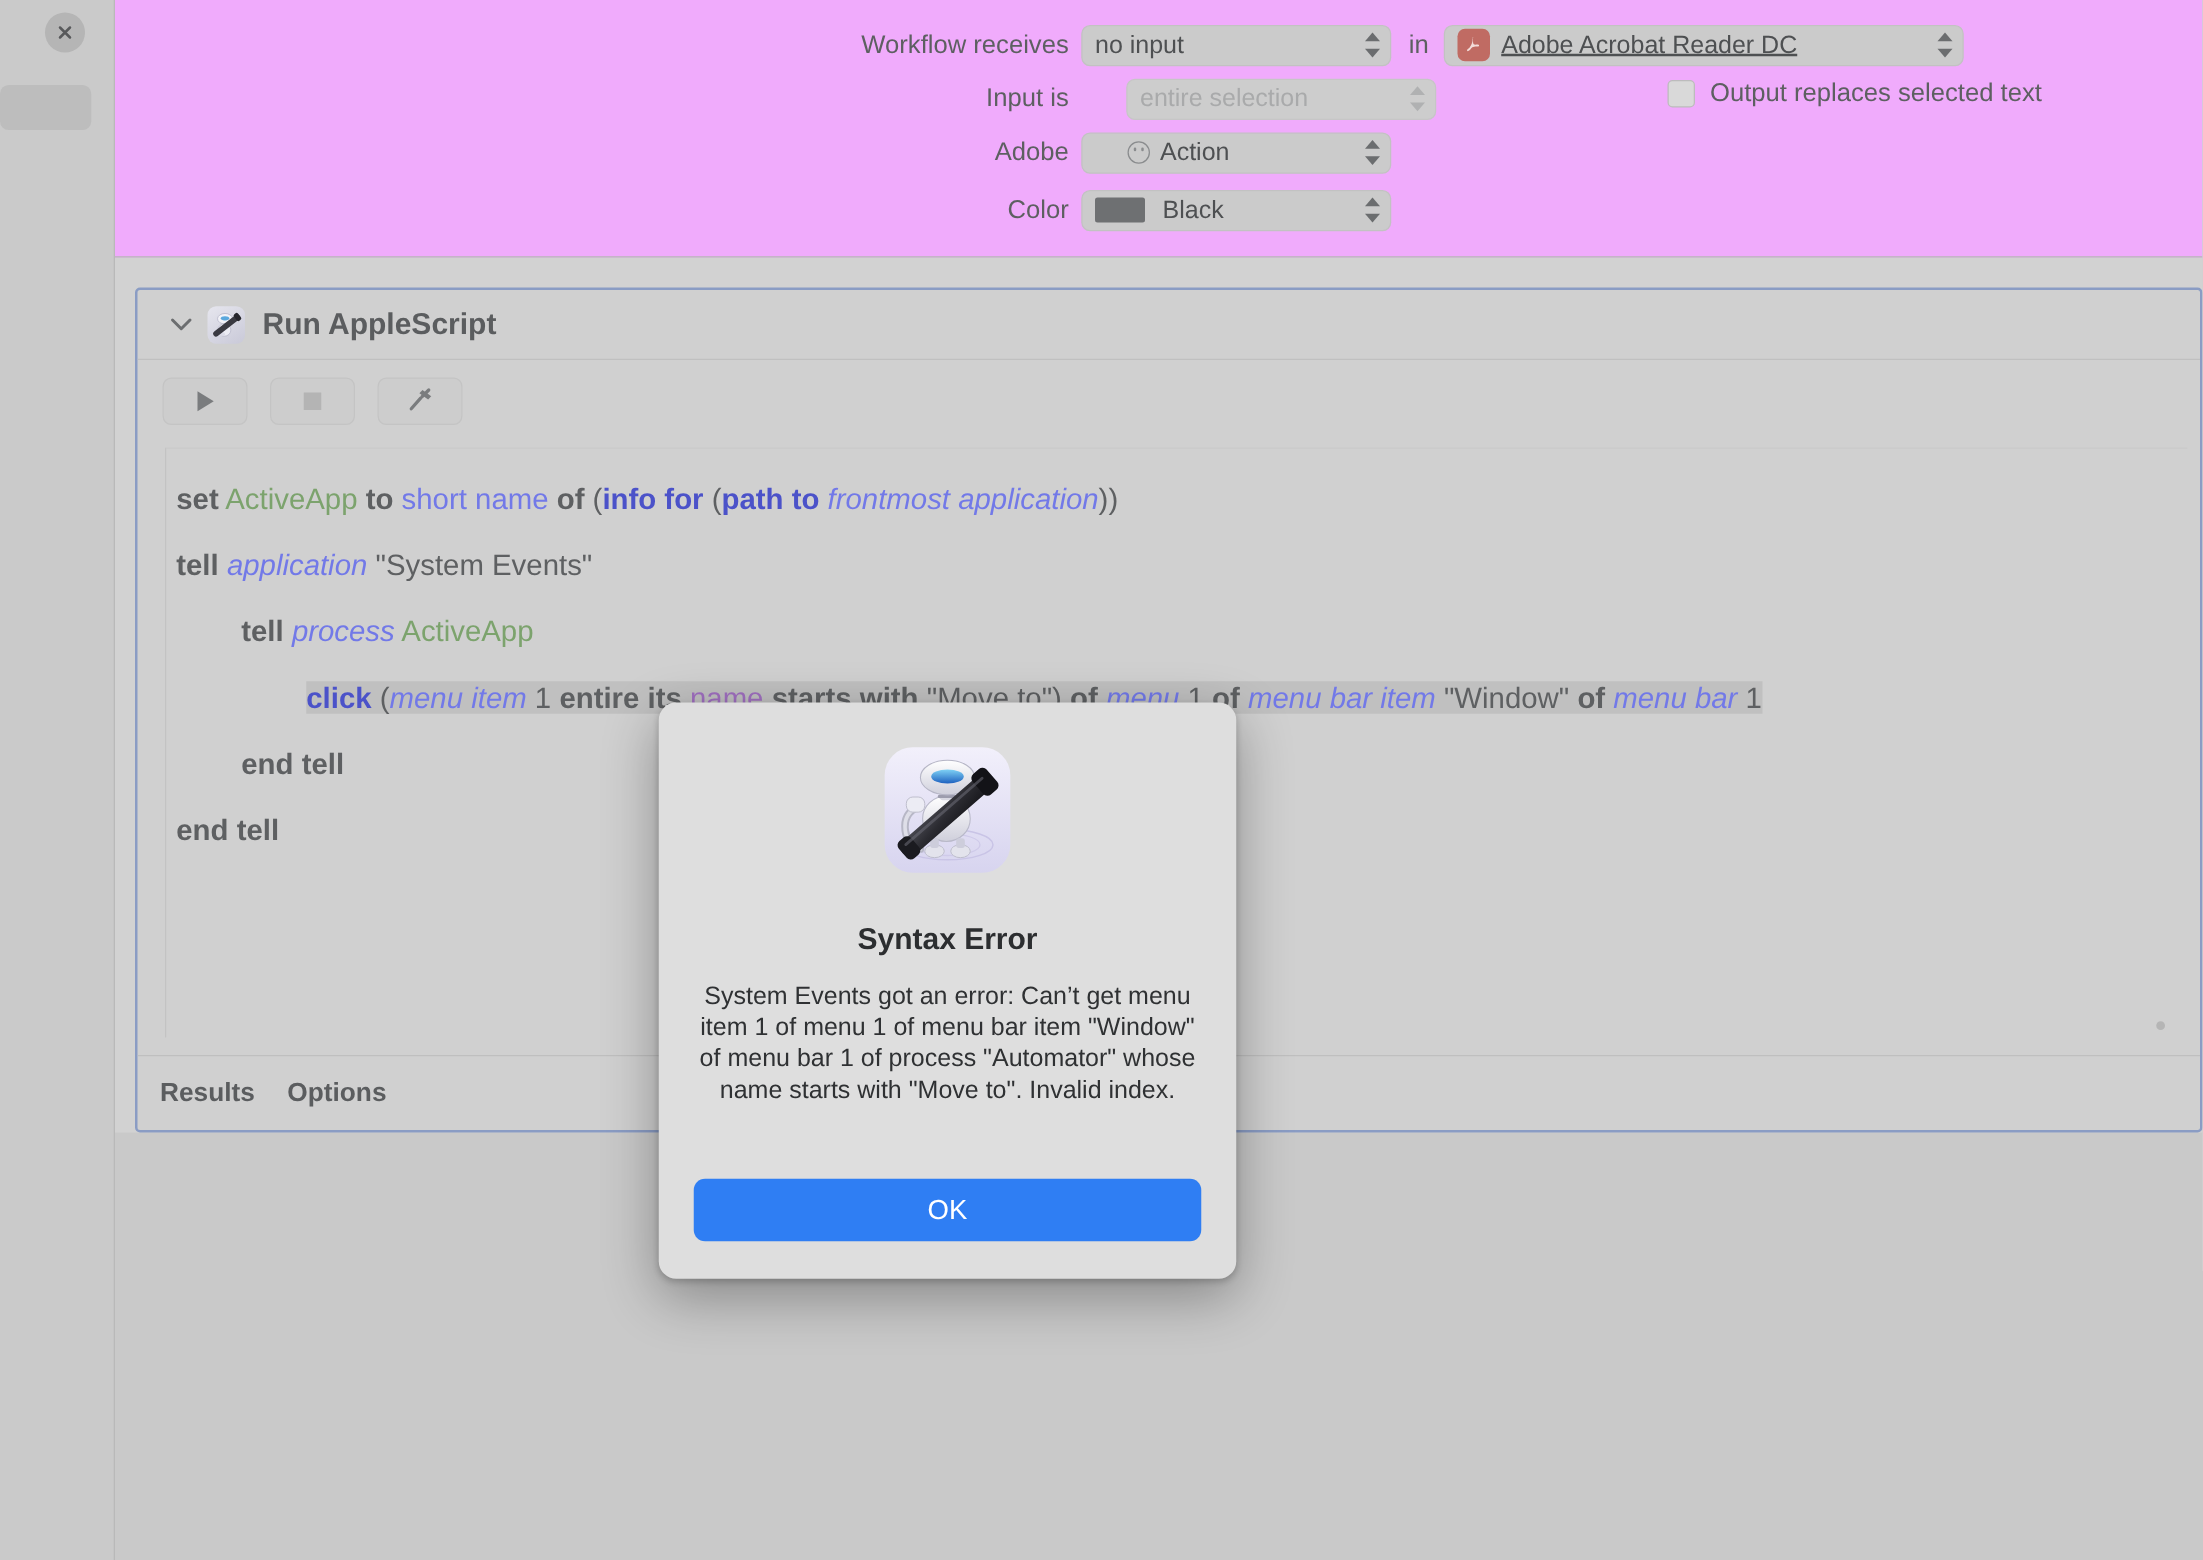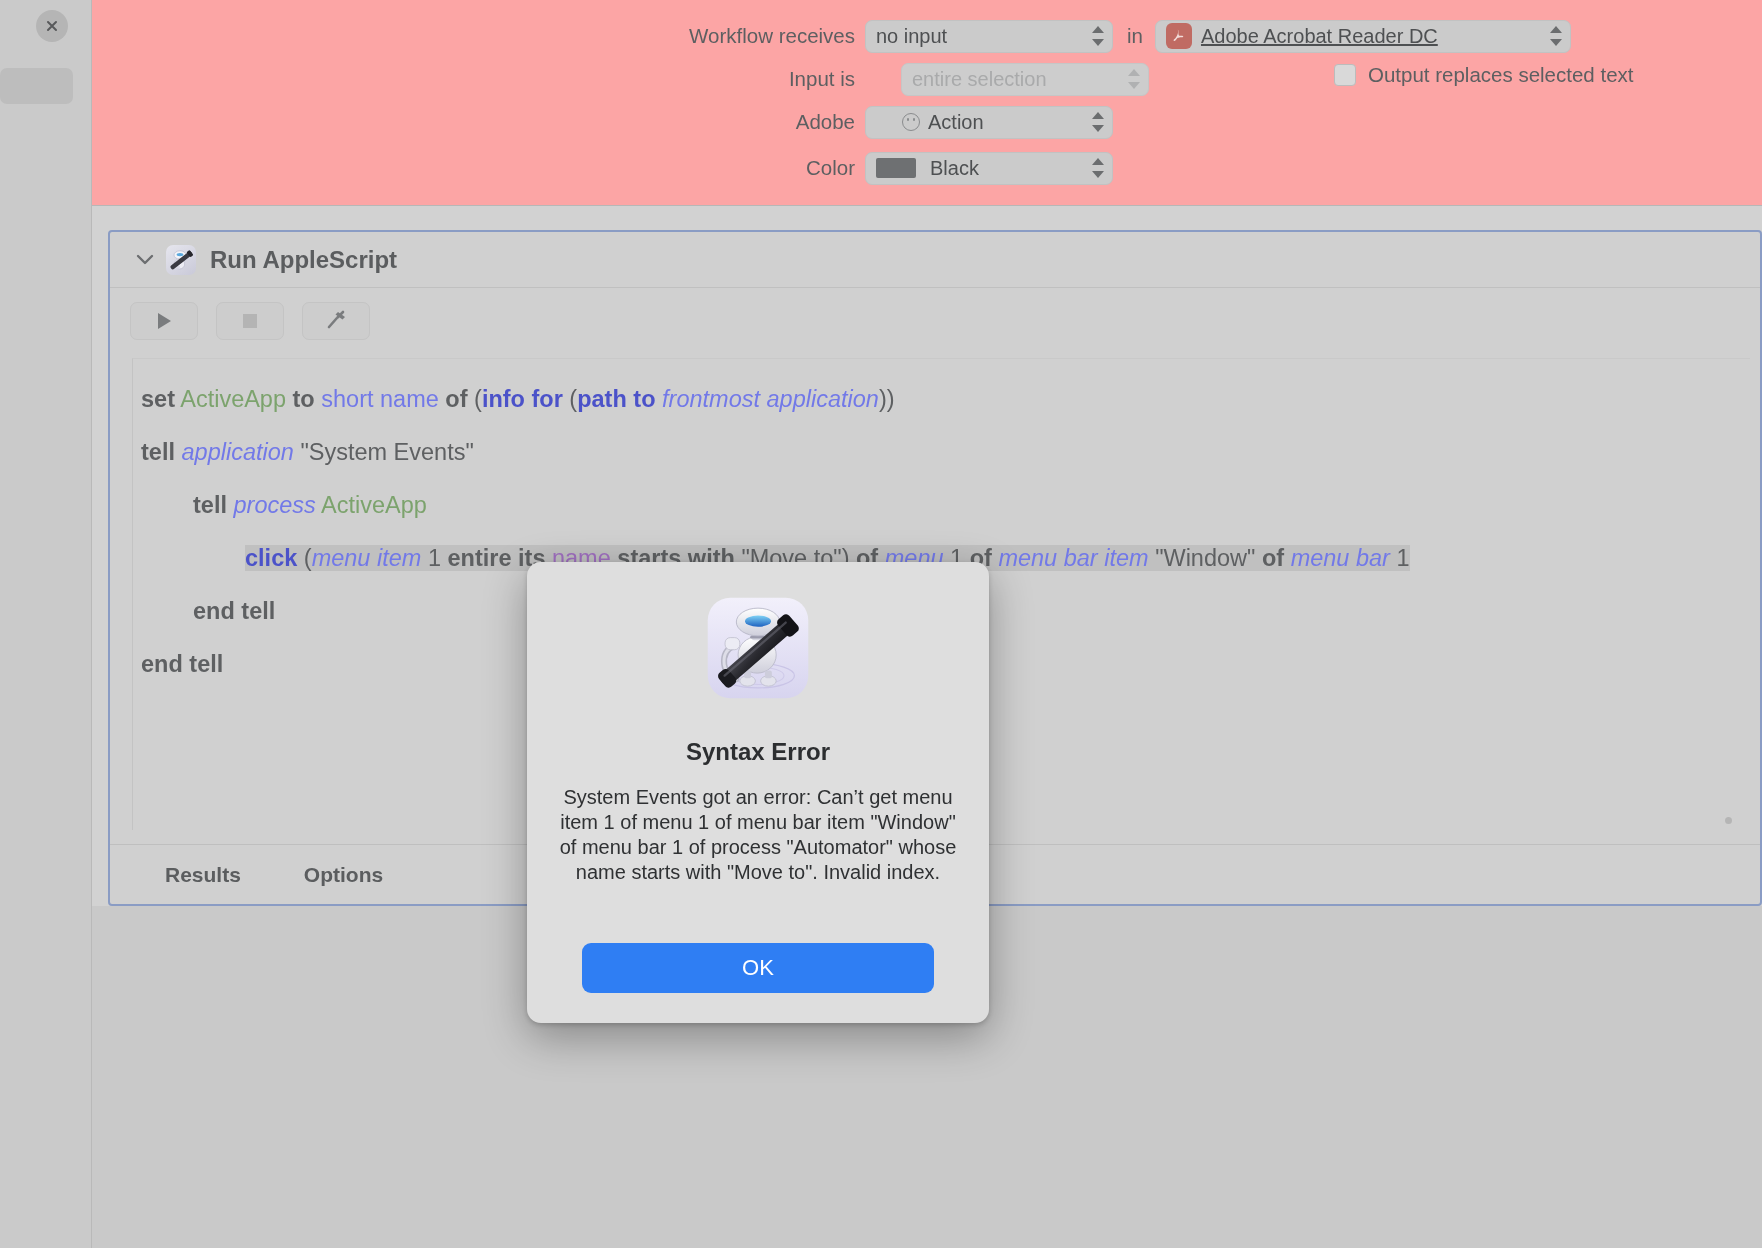--- a/index.html
+++ b/index.html
@@ -32,21 +32,21 @@
   .side-pill {
     position: absolute; left: 0px; top: 68px;
     width: 73px; height: 36px; border-radius: 7px;
     background: #bdbdbd;
   }
 
   
   .header {
     position: absolute; left: 92px; top: 0;
     width: 1670px; height: 206px;
-    background: #fca5a5;
+    background: #f0abfc;
     border-bottom: 1px solid #b7b7b7;
   }
   .cfg-row {
     position: absolute;
     display: flex; align-items: center;
     height: 32px;
   }
   .cfg-label {
     font-size: 20.5px; color: #5d5f61;
     text-align: right; white-space: nowrap;
@@ -182,21 +182,21 @@
     background: #b5b5b5;
   }
   .card-footer {
     position: absolute; left:0; bottom: 0;
     width: 100%; height: 60px;
     border-top: 1px solid #bfbfbf;
     display:flex; align-items:center;
     padding-left: 18px; gap: 26px;
   }
   .footer-tab {
-    font-size: 21px; font-weight: bold; color:#5b5d5f;margin-left:37px;
+    font-size: 21px; font-weight: bold; color:#5b5d5f;
   }
 
   
   .modal {
     position: absolute; left: 527px; top: 562px;
     width: 462px; height: 461px;
     background: #dedede;
     border-radius: 14px;
     box-shadow: 0 14px 44px rgba(0,0,0,.33), 0 2px 5px rgba(0,0,0,.18);
     display:flex; flex-direction:column; align-items:center;
@@ -208,21 +208,21 @@
     font-size: 24px; font-weight: bold; color:#2c2e30;
     text-align:left;
   }
   .dlg-msg {
     margin-top: 19px;
     font-size: 20px; line-height: 25px; color:#2f3133;
     text-align:center; width: 100%;
   }
   .ok-btn {
     margin-top: auto;
-    width: 352px; height: 50px;
+    width: 406px; height: 50px;
     border-radius: 9px;
     background: #2f7ef3;
     color: #fff; font-size: 22px;
     display:flex; align-items:center; justify-content:center;
     border: none;
     font-family: "Liberation Sans", sans-serif;
   }
 
   
   .canvas-bottom {

